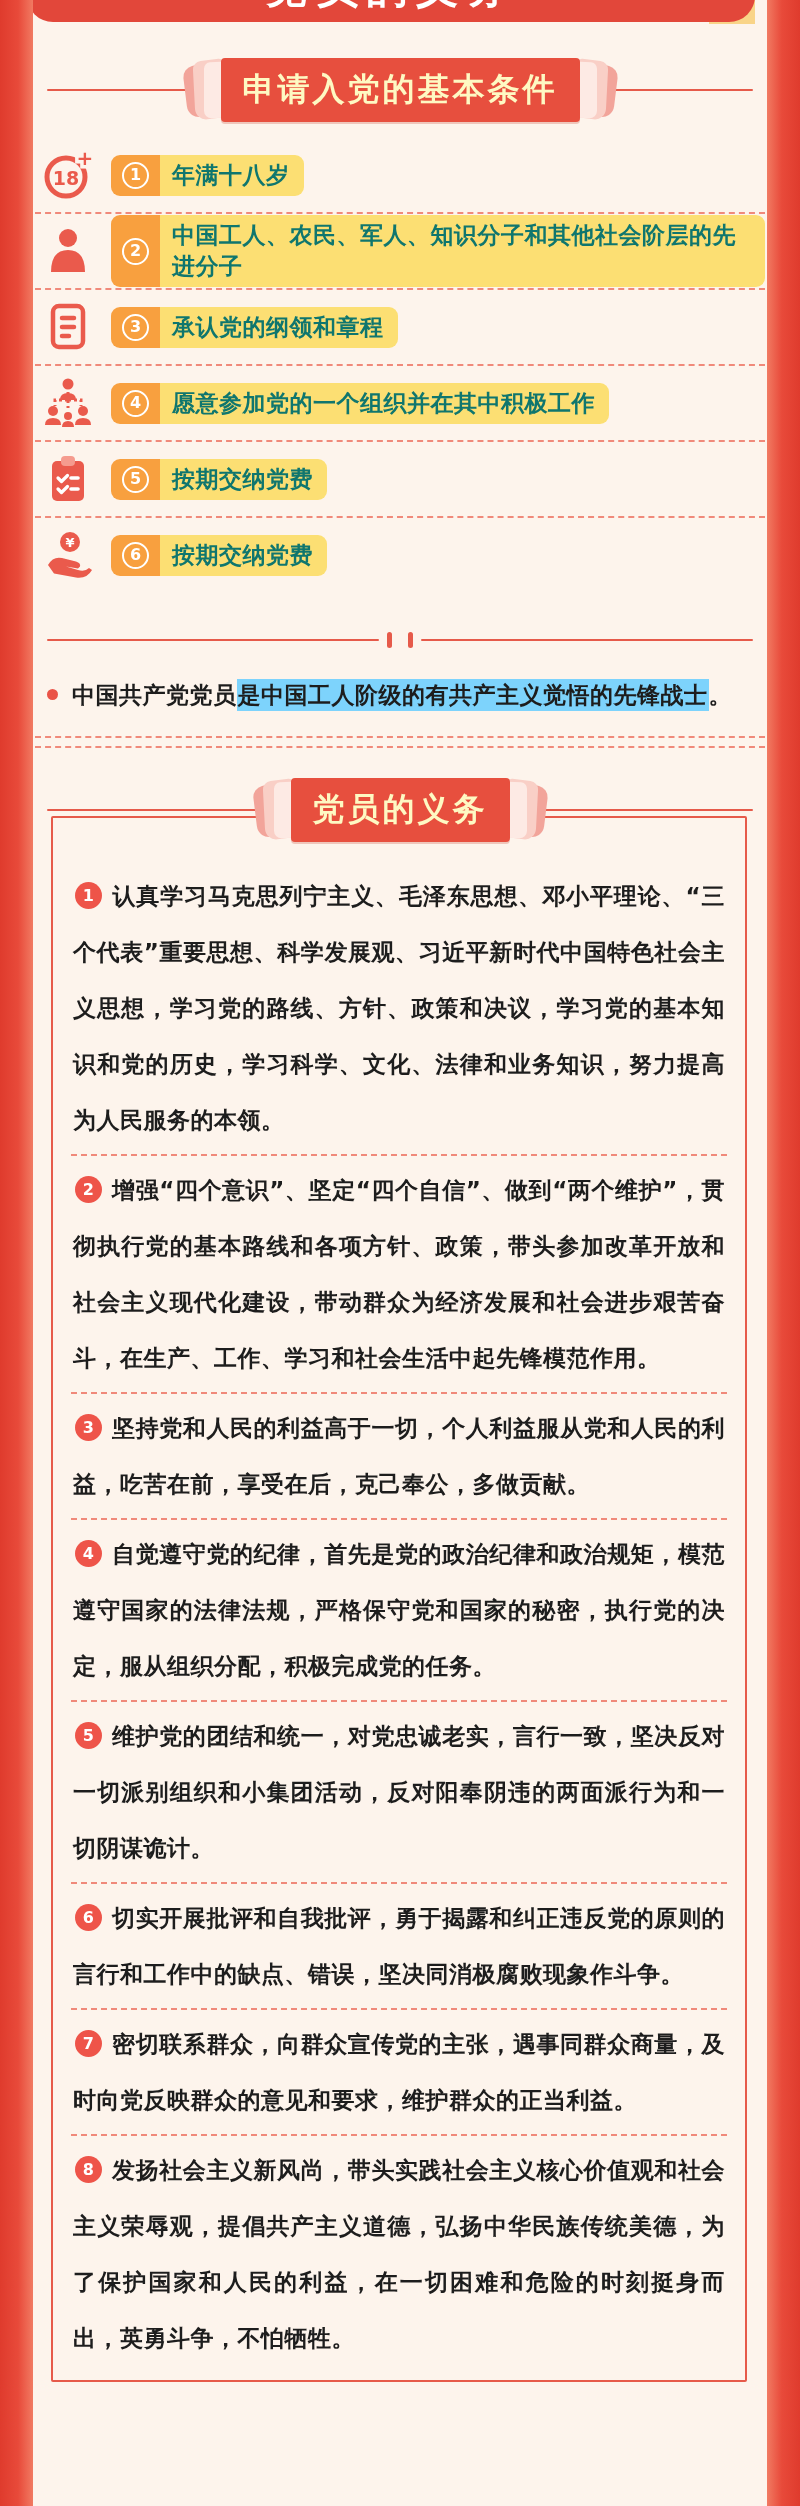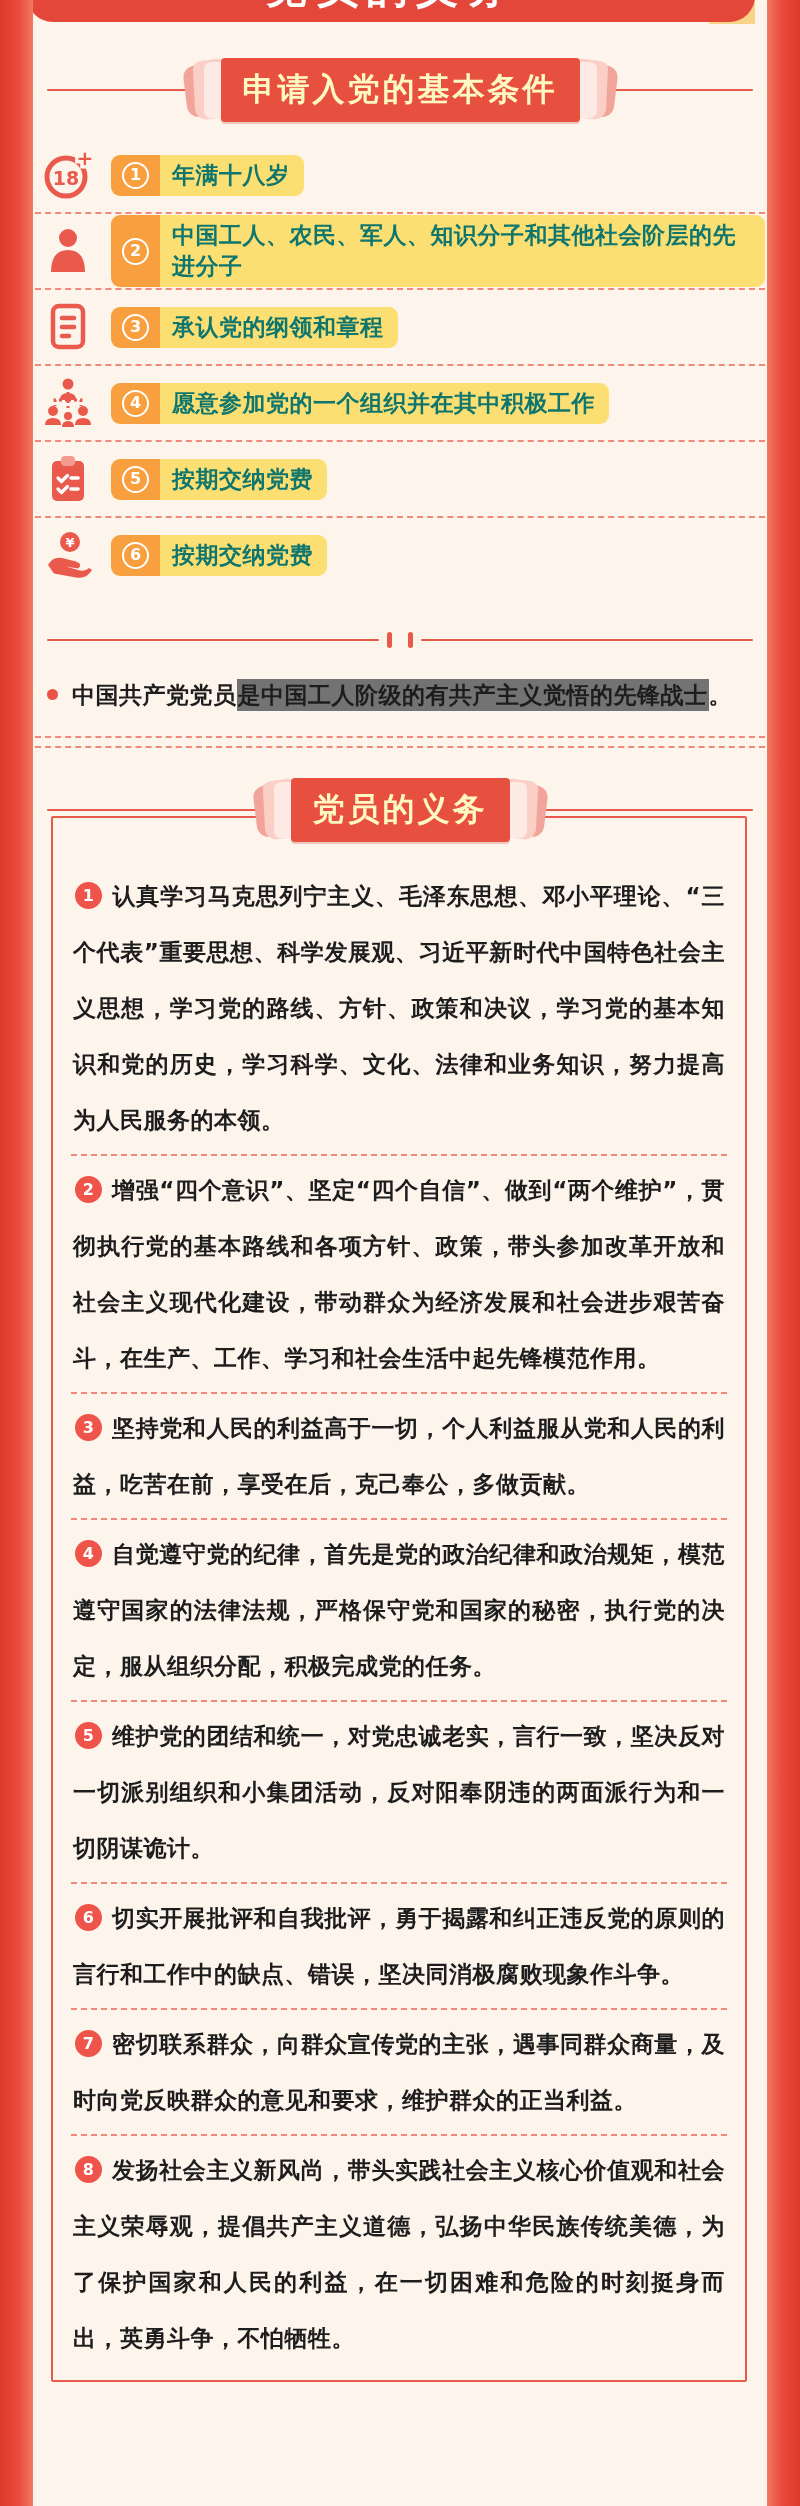--- a/index.html
+++ b/index.html
@@ -55,21 +55,21 @@
   .pill .t{background:#fcdf73;color:#0f766e;font-size:23px;font-weight:bold;
     padding:5px 14px 5px 12px;display:flex;align-items:center;letter-spacing:.5px;}
   .dash{border-top:2px dashed #f0897a;margin:8px 2px;}
 
   
   .bullets{margin-top:20px;}
   .bullet-para{margin:14px 2px;font-size:23px;font-weight:bold;line-height:54px;
     text-align:justify;letter-spacing:.5px;}
   .bdot{display:inline-block;width:11px;height:11px;border-radius:50%;background:#ea5347;
     margin:0 14px 5px 12px;vertical-align:middle;}
-  .hl{background:#737373;padding:3px 1px;-webkit-box-decoration-break:clone;box-decoration-break:clone;margin-top:30px;}
+  .hl{background:#7dd3fc;padding:3px 1px;-webkit-box-decoration-break:clone;box-decoration-break:clone;margin-top:30px;}
 
   
   .duty-wrap{position:relative;margin-top:30px;}
   .duty-box{border:2px solid #e65a4a;border-radius:2px;margin:-26px 20px 0 18px;
     padding:48px 16px 12px;position:relative;z-index:1;background:transparent;}
   .duty{font-size:23px;font-weight:bold;line-height:56px;text-align:justify;
     margin:2px 4px;letter-spacing:.5px;}
   .dnum{display:inline-block;width:27px;height:27px;border-radius:50%;background:#ee5449;
     color:#fff;font-size:16px;line-height:27px;text-align:center;margin:0 10px 4px 2px;
     vertical-align:middle;font-weight:bold;}

